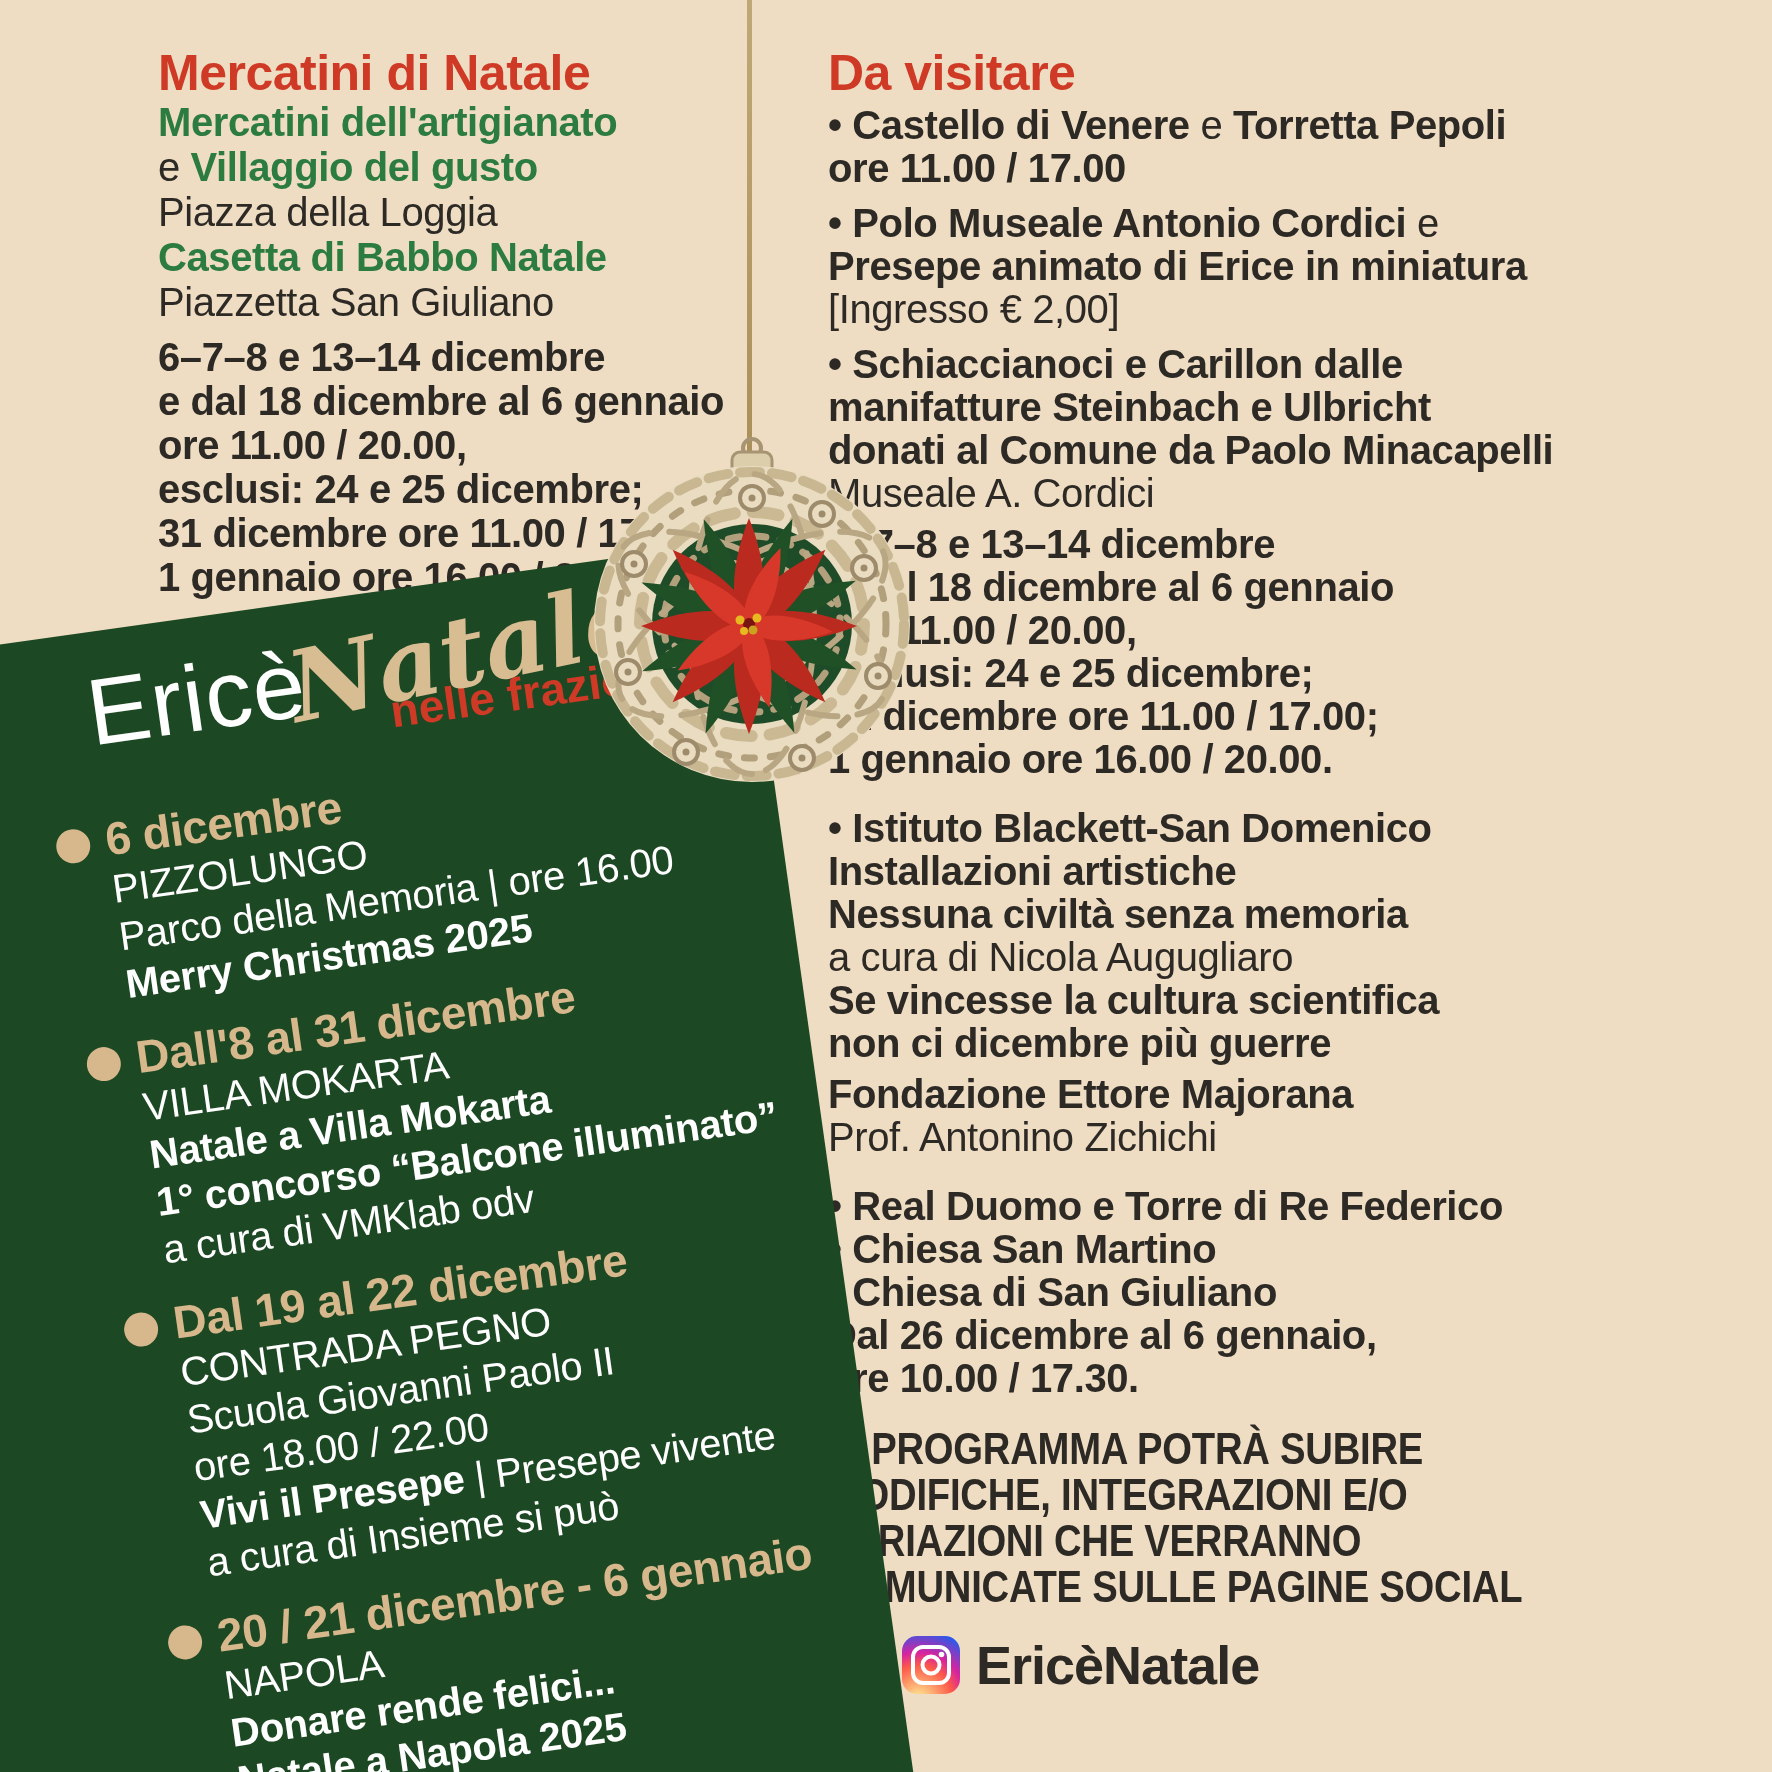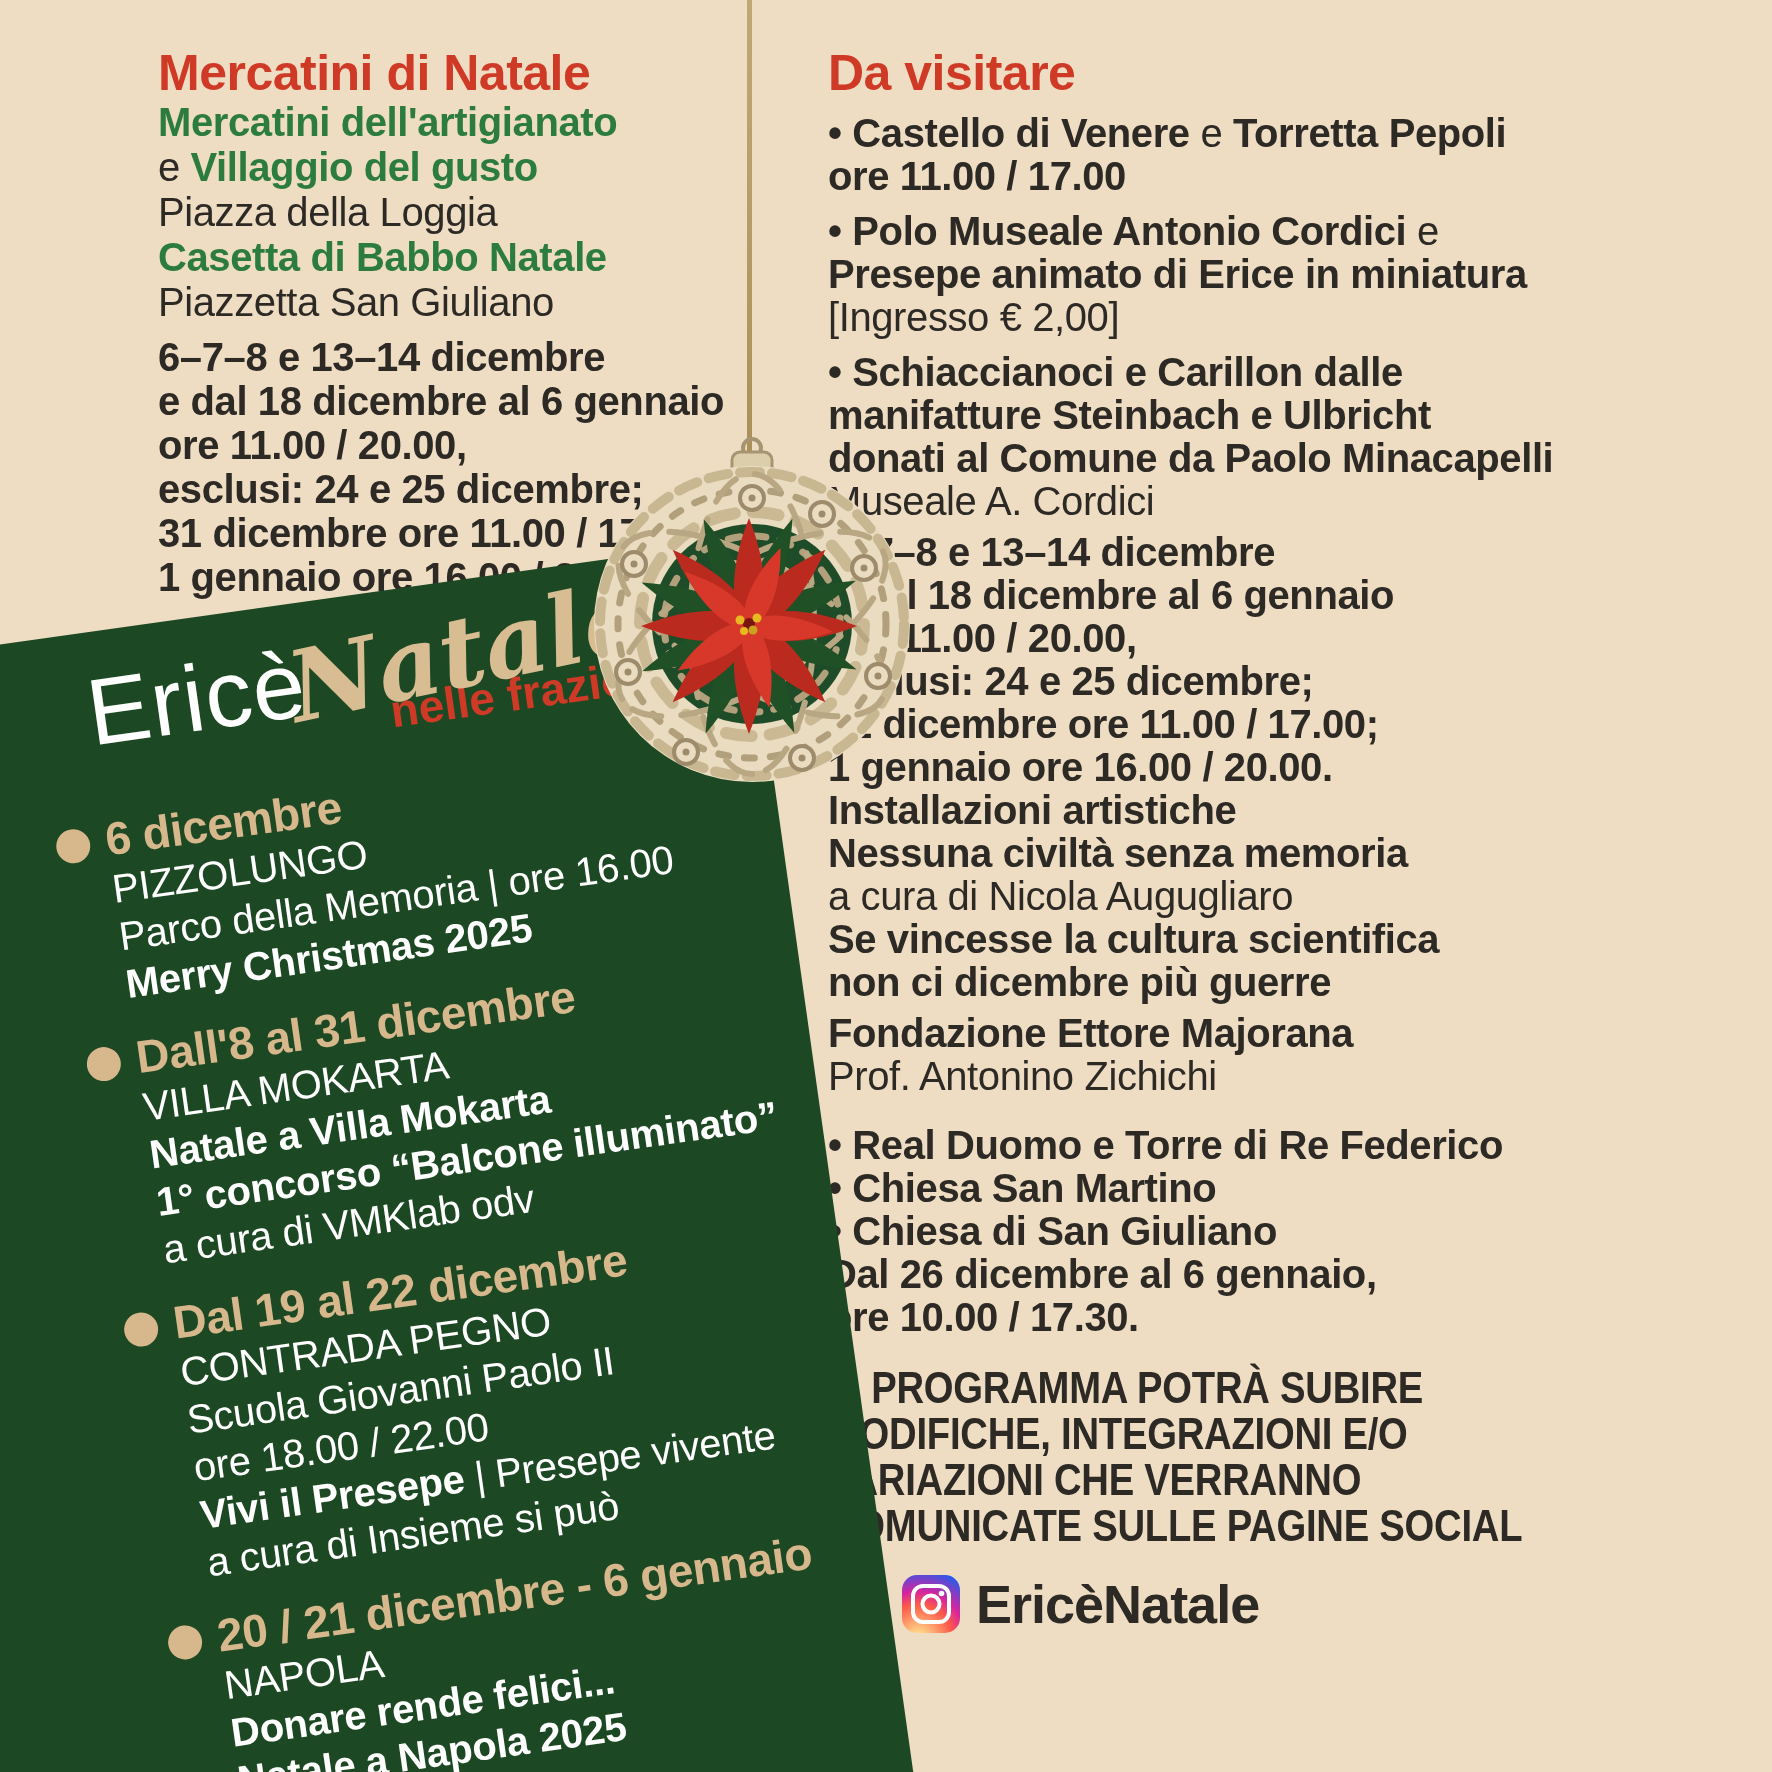--- a/index.html
+++ b/index.html
@@ -79,21 +79,21 @@
       <div class="ln w6">6–7–8 e 13–14 dicembre</div>
       <div class="ln w6">e dal 18 dicembre al 6 gennaio</div>
       <div class="ln w6">ore 11.00 / 20.00,</div>
       <div class="ln w6">esclusi: 24 e 25 dicembre;</div>
       <div class="ln w6">31 dicembre ore 11.00 / 17.00;</div>
       <div class="ln w6">1 gennaio ore 16.00 / 20.00.</div>
     </div>
   </section>
 
   <section class="abs right-col">
-    <div class="h-title" style="margin-bottom:12px;">Da visitare</div>
+    <div class="h-title" style="margin-bottom:4px;">Da visitare</div>
 
     <div class="ln"><span class="w7">• Castello di Venere</span><span class="w4"> e </span><span class="w7">Torretta Pepoli</span></div>
     <div class="ln w6">ore 11.00 / 17.00</div>
 
     <div class="ln mt12"><span class="w7">• Polo Museale Antonio Cordici</span><span class="w4"> e</span></div>
     <div class="ln w7">Presepe animato di Erice in miniatura</div>
     <div class="ln w4">[Ingresso € 2,00]</div>
 
     <div class="ln w7 mt12">• Schiaccianoci e Carillon dalle</div>
     <div class="ln w7">manifatture Steinbach e Ulbricht</div>
@@ -102,20 +102,21 @@
 
     <div class="mt8">
       <div class="ln w6">6–7–8 e 13–14 dicembre</div>
       <div class="ln w6">e dal 18 dicembre al 6 gennaio</div>
       <div class="ln w6">ore 11.00 / 20.00,</div>
       <div class="ln w6">esclusi: 24 e 25 dicembre;</div>
       <div class="ln w6">31 dicembre ore 11.00 / 17.00;</div>
       <div class="ln w6">1 gennaio ore 16.00 / 20.00.</div>
     </div>
 
+    <div class="ln w7 mt26">• Istituto Blackett-San Domenico</div>
     <div class="ln w6">Installazioni artistiche</div>
     <div class="ln w7">Nessuna civiltà senza memoria</div>
     <div class="ln w4">a cura di Nicola Augugliaro</div>
     <div class="ln w7">Se vincesse la cultura scientifica</div>
     <div class="ln w7">non ci dicembre più guerre</div>
     <div class="ln w6 mt8">Fondazione Ettore Majorana</div>
     <div class="ln w4">Prof. Antonino Zichichi</div>
 
     <div class="ln w7 mt26">• Real Duomo e Torre di Re Federico</div>
     <div class="ln w7">• Chiesa San Martino</div>

